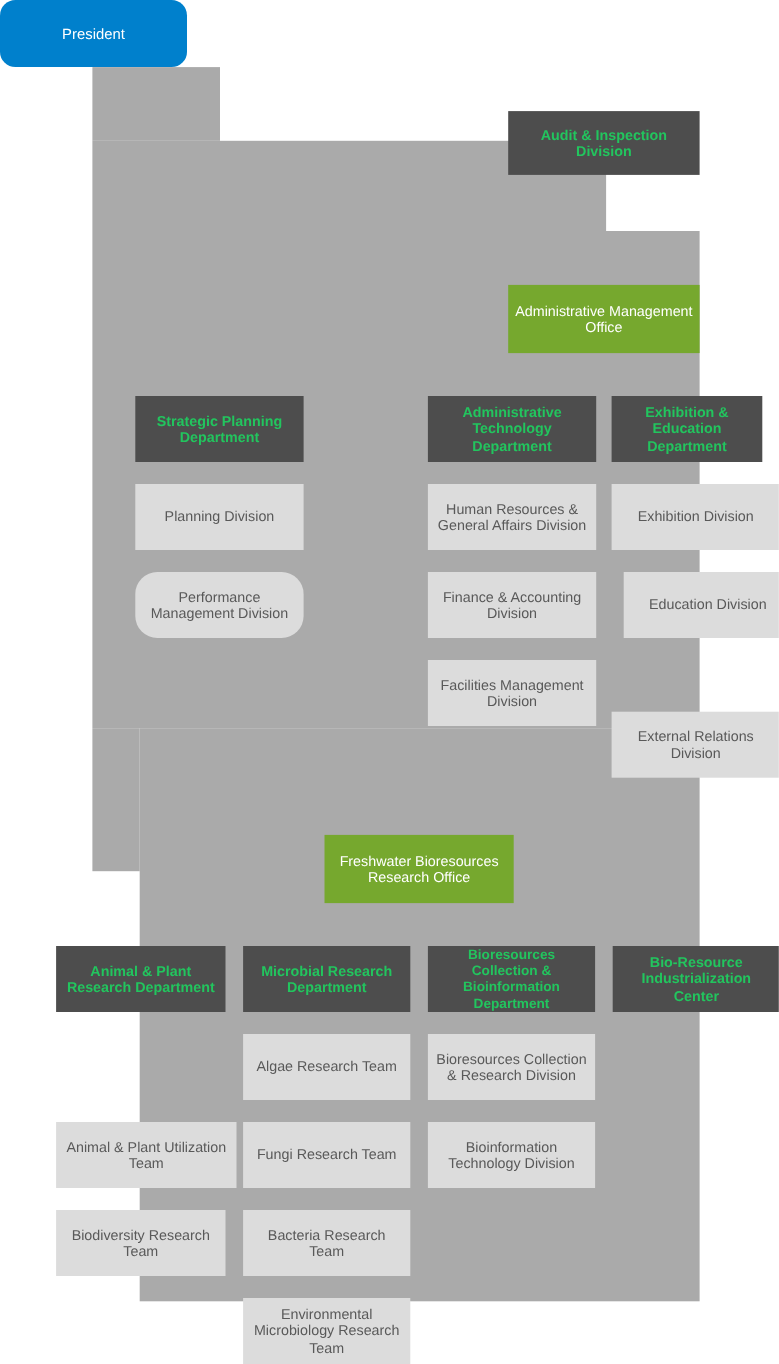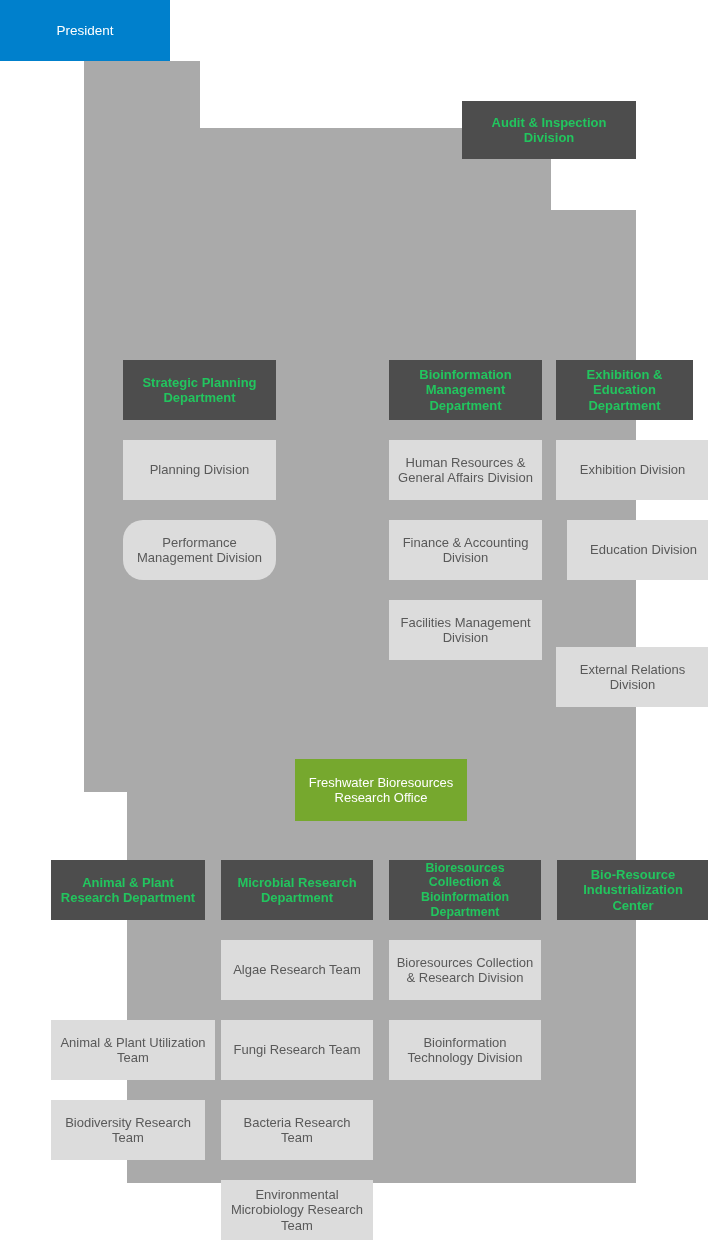--- a/index.html
+++ b/index.html
@@ -35,41 +35,44 @@
 
 <div id="chart">
 
   <div class="bg" style="left:84px;  top:61px;  width:116px; height:67px;"></div>
   <div class="bg" style="left:84px;  top:128px; width:467px; height:32px;"></div>
   <div class="bg" style="left:84px;  top:160px; width:467px; height:50px;"></div>
   <div class="bg" style="left:84px;  top:210px; width:552px; height:452px;"></div>
   <div class="bg" style="left:84px;  top:662px; width:43px;  height:130px;"></div>
   <div class="bg" style="left:127px; top:662px; width:509px; height:521px;"></div>
 
-  <div class="node president" style="left:0px; top:0px; width:170px; height:61px;">
+  <div class="node president" style="left:0px; top:0px; width:170px; height:61px;border-radius:14px;">
     <span>President</span>
   </div>
 
   <div class="node dept" style="left:462px; top:101px; width:174px; height:58px;">
     <span>Audit &amp; Inspection Division</span>
   </div>
 
+  <div class="node office" style="left:462px; top:259px; width:174px; height:62px;">
+    <span>Administrative Management Office</span>
+  </div>
 
   <div class="node dept" style="left:123px; top:360px; width:153px; height:60px;">
     <span>Strategic Planning Department</span>
   </div>
   <div class="node division" style="left:123px; top:440px; width:153px; height:60px;">
     <span>Planning Division</span>
   </div>
   <div class="node division" style="left:123px; top:520px; width:153px; height:60px;border-radius:20px;">
     <span>Performance Management Division</span>
   </div>
 
   <div class="node dept" style="left:389px; top:360px; width:153px; height:60px;">
-    <span>Bioinformation Management Department</span>
+    <span>Administrative Technology Department</span>
   </div>
   <div class="node division" style="left:389px; top:440px; width:153px; height:60px;">
     <span>Human Resources &amp; General Affairs Division</span>
   </div>
   <div class="node division" style="left:389px; top:520px; width:153px; height:60px;">
     <span>Finance &amp; Accounting Division</span>
   </div>
   <div class="node division" style="left:389px; top:600px; width:153px; height:60px;">
     <span>Facilities Management Division</span>
   </div>

